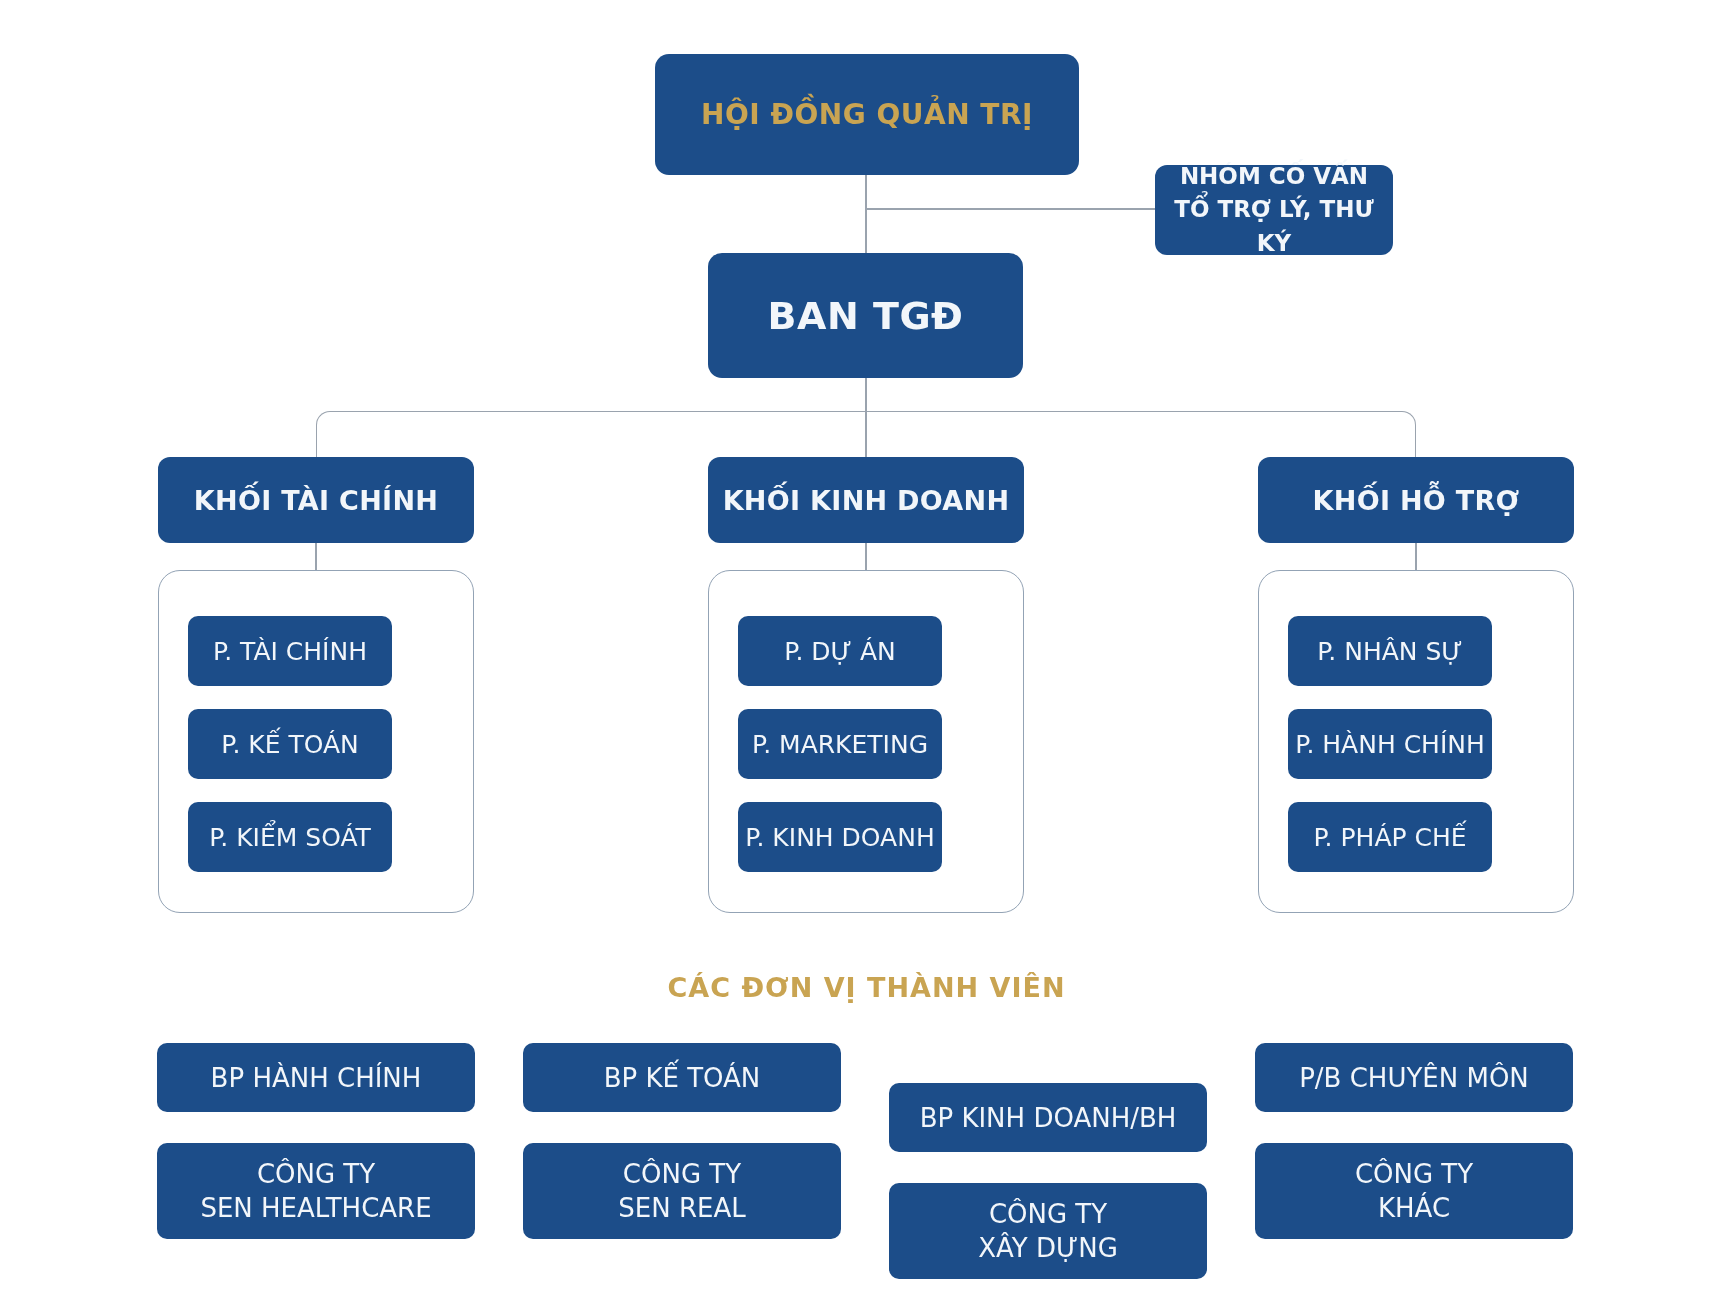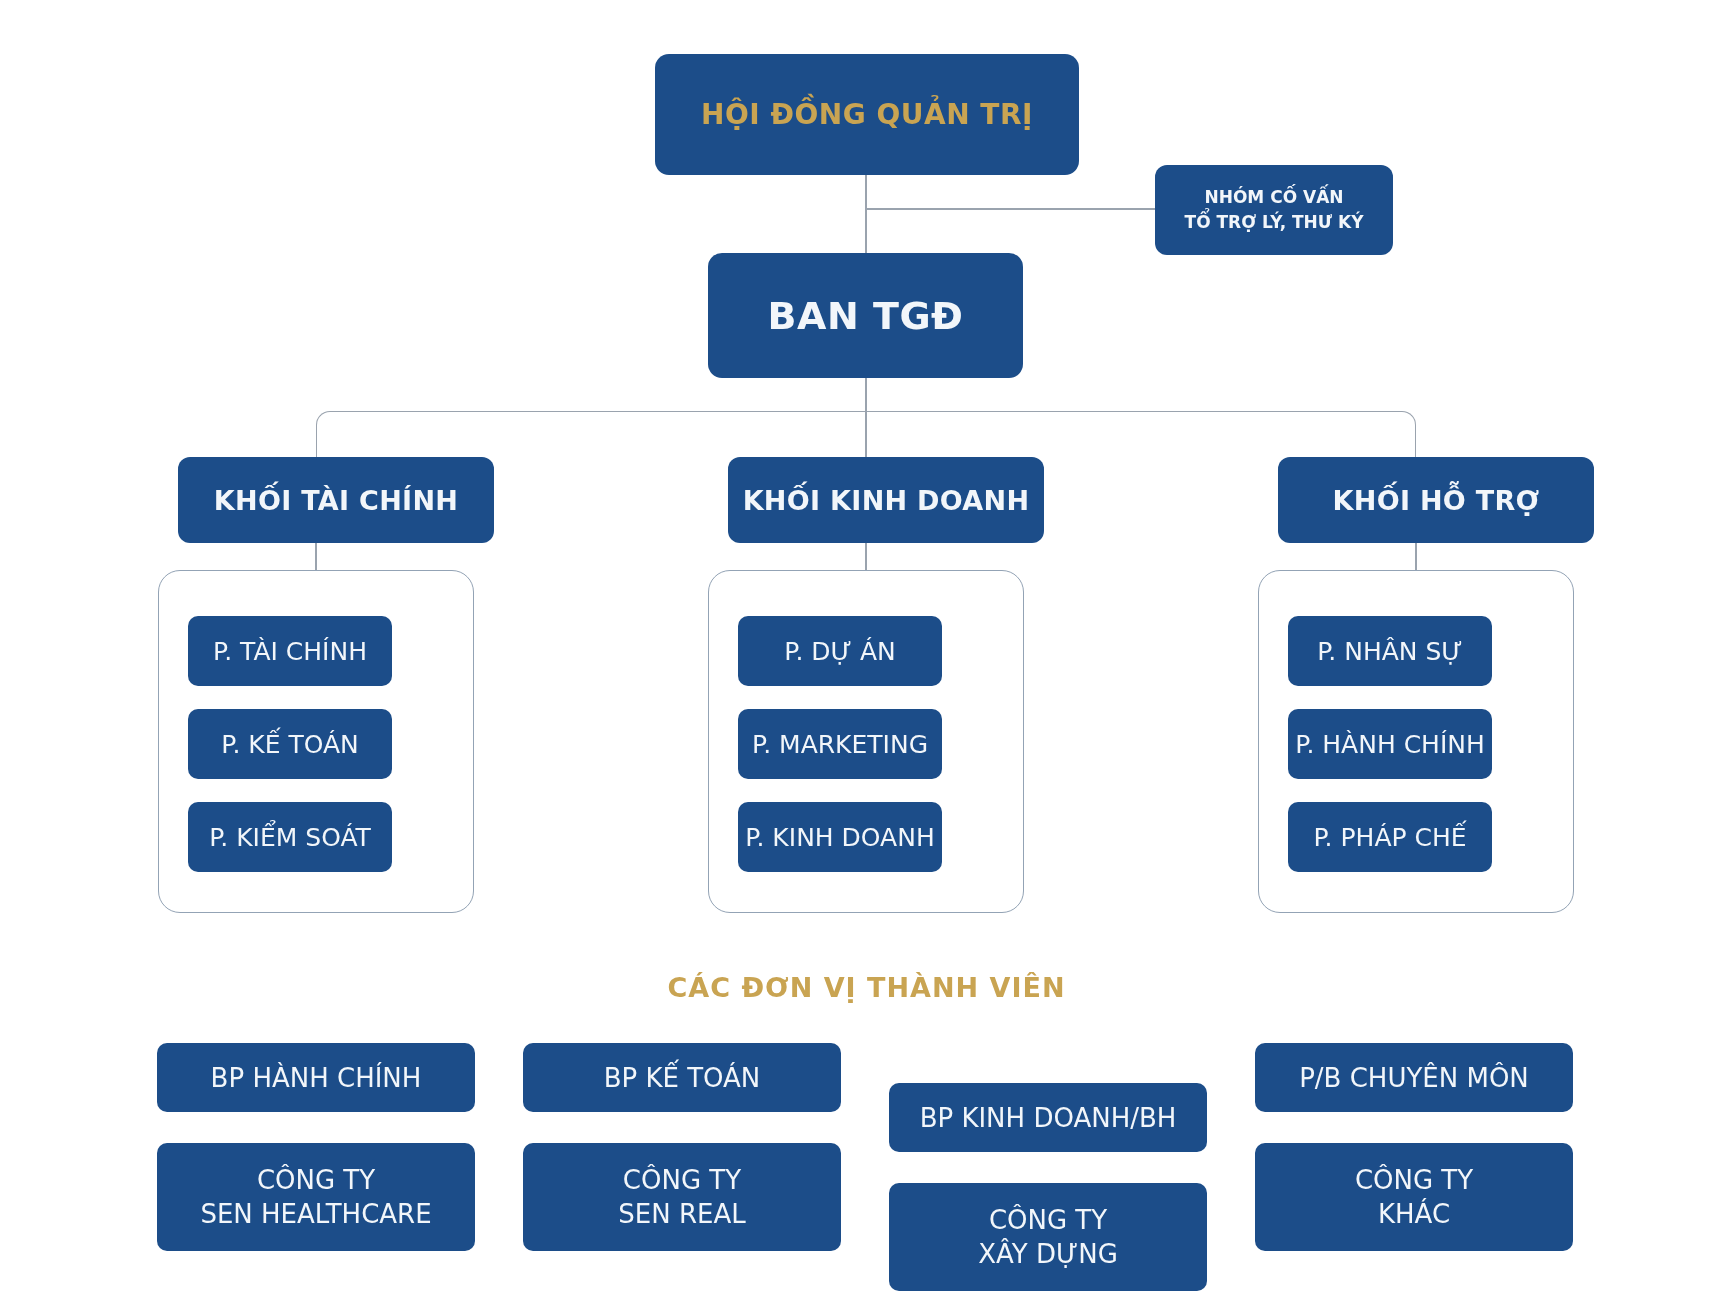--- a/index.html
+++ b/index.html
@@ -16,45 +16,45 @@
     font-family:"DejaVu Sans","Liberation Sans",sans-serif;overflow:hidden;
   }
   .box{
     position:absolute;background:var(--box-blue);color:var(--text-light);
     display:flex;align-items:center;justify-content:center;text-align:center;
     box-sizing:border-box;
   }
   .board{left:655px;top:54px;width:424px;height:121px;border-radius:14px;
     font-size:28px;font-weight:bold;color:var(--gold);letter-spacing:.5px;}
   .advisor{left:1155px;top:165px;width:238px;height:90px;border-radius:12px;
-    font-size:17px;font-weight:bold;line-height:1.45;justify-content:center;}
+    font-size:23px;font-weight:bold;line-height:1.45;justify-content:center;}
   .ceo{left:708px;top:253px;width:315px;height:125px;border-radius:14px;
     font-size:38px;font-weight:bold;letter-spacing:.5px;}
   .division{top:457px;width:316px;height:86px;border-radius:12px;
-    font-size:27px;font-weight:bold;letter-spacing:.3px;margin-left:20px;}
+    font-size:27px;font-weight:bold;letter-spacing:.3px;}
   .col1{left:158px;} .col2{left:708px;} .col3{left:1258px;}
   .container{
     position:absolute;top:570px;width:316px;height:343px;box-sizing:border-box;
     border:1.5px solid var(--container-border);border-radius:22px;background:var(--background);
   }
   .dept{position:absolute;left:29px;width:204px;height:70px;border-radius:10px;
     background:var(--box-blue);color:var(--text-light);display:flex;align-items:center;
     justify-content:center;font-size:25px;box-sizing:border-box;}
   .dept.d1{top:45px;} .dept.d2{top:138px;} .dept.d3{top:231px;}
   .vline{position:absolute;width:1.5px;background:var(--line);}
   .hline{position:absolute;height:1.5px;background:var(--line);}
   .elbow{position:absolute;box-sizing:border-box;border:0 solid var(--line);}
   .elbow.left{left:316px;top:411px;width:549px;height:46px;
     border-top-width:1.5px;border-left-width:1.5px;border-top-left-radius:14px;}
   .elbow.right{left:865px;top:411px;width:551px;height:46px;
     border-top-width:1.5px;border-right-width:1.5px;border-top-right-radius:14px;}
   .members-title{position:absolute;left:0;top:972px;width:1733px;text-align:center;
     font-size:27px;font-weight:bold;color:var(--gold);letter-spacing:1px;}
   .unit{top:1043px;width:318px;height:69px;border-radius:10px;font-size:26px;}
-  .company{top:1143px;width:318px;height:108px;border-radius:10px;
+  .company{top:1143px;width:318px;height:96px;border-radius:10px;
     font-size:26px;line-height:1.32;}
   .b1{left:157px;} .b2{left:523px;} .b3{left:889px;margin-top:40px;} .b4{left:1255px;}
 </style>
 </head>
 <body>
 
 <div class="canvas">
 
   <div class="vline" style="left:865px;top:175px;height:78px;"></div>
   <div class="hline" style="left:866px;top:208px;width:289px;"></div>

